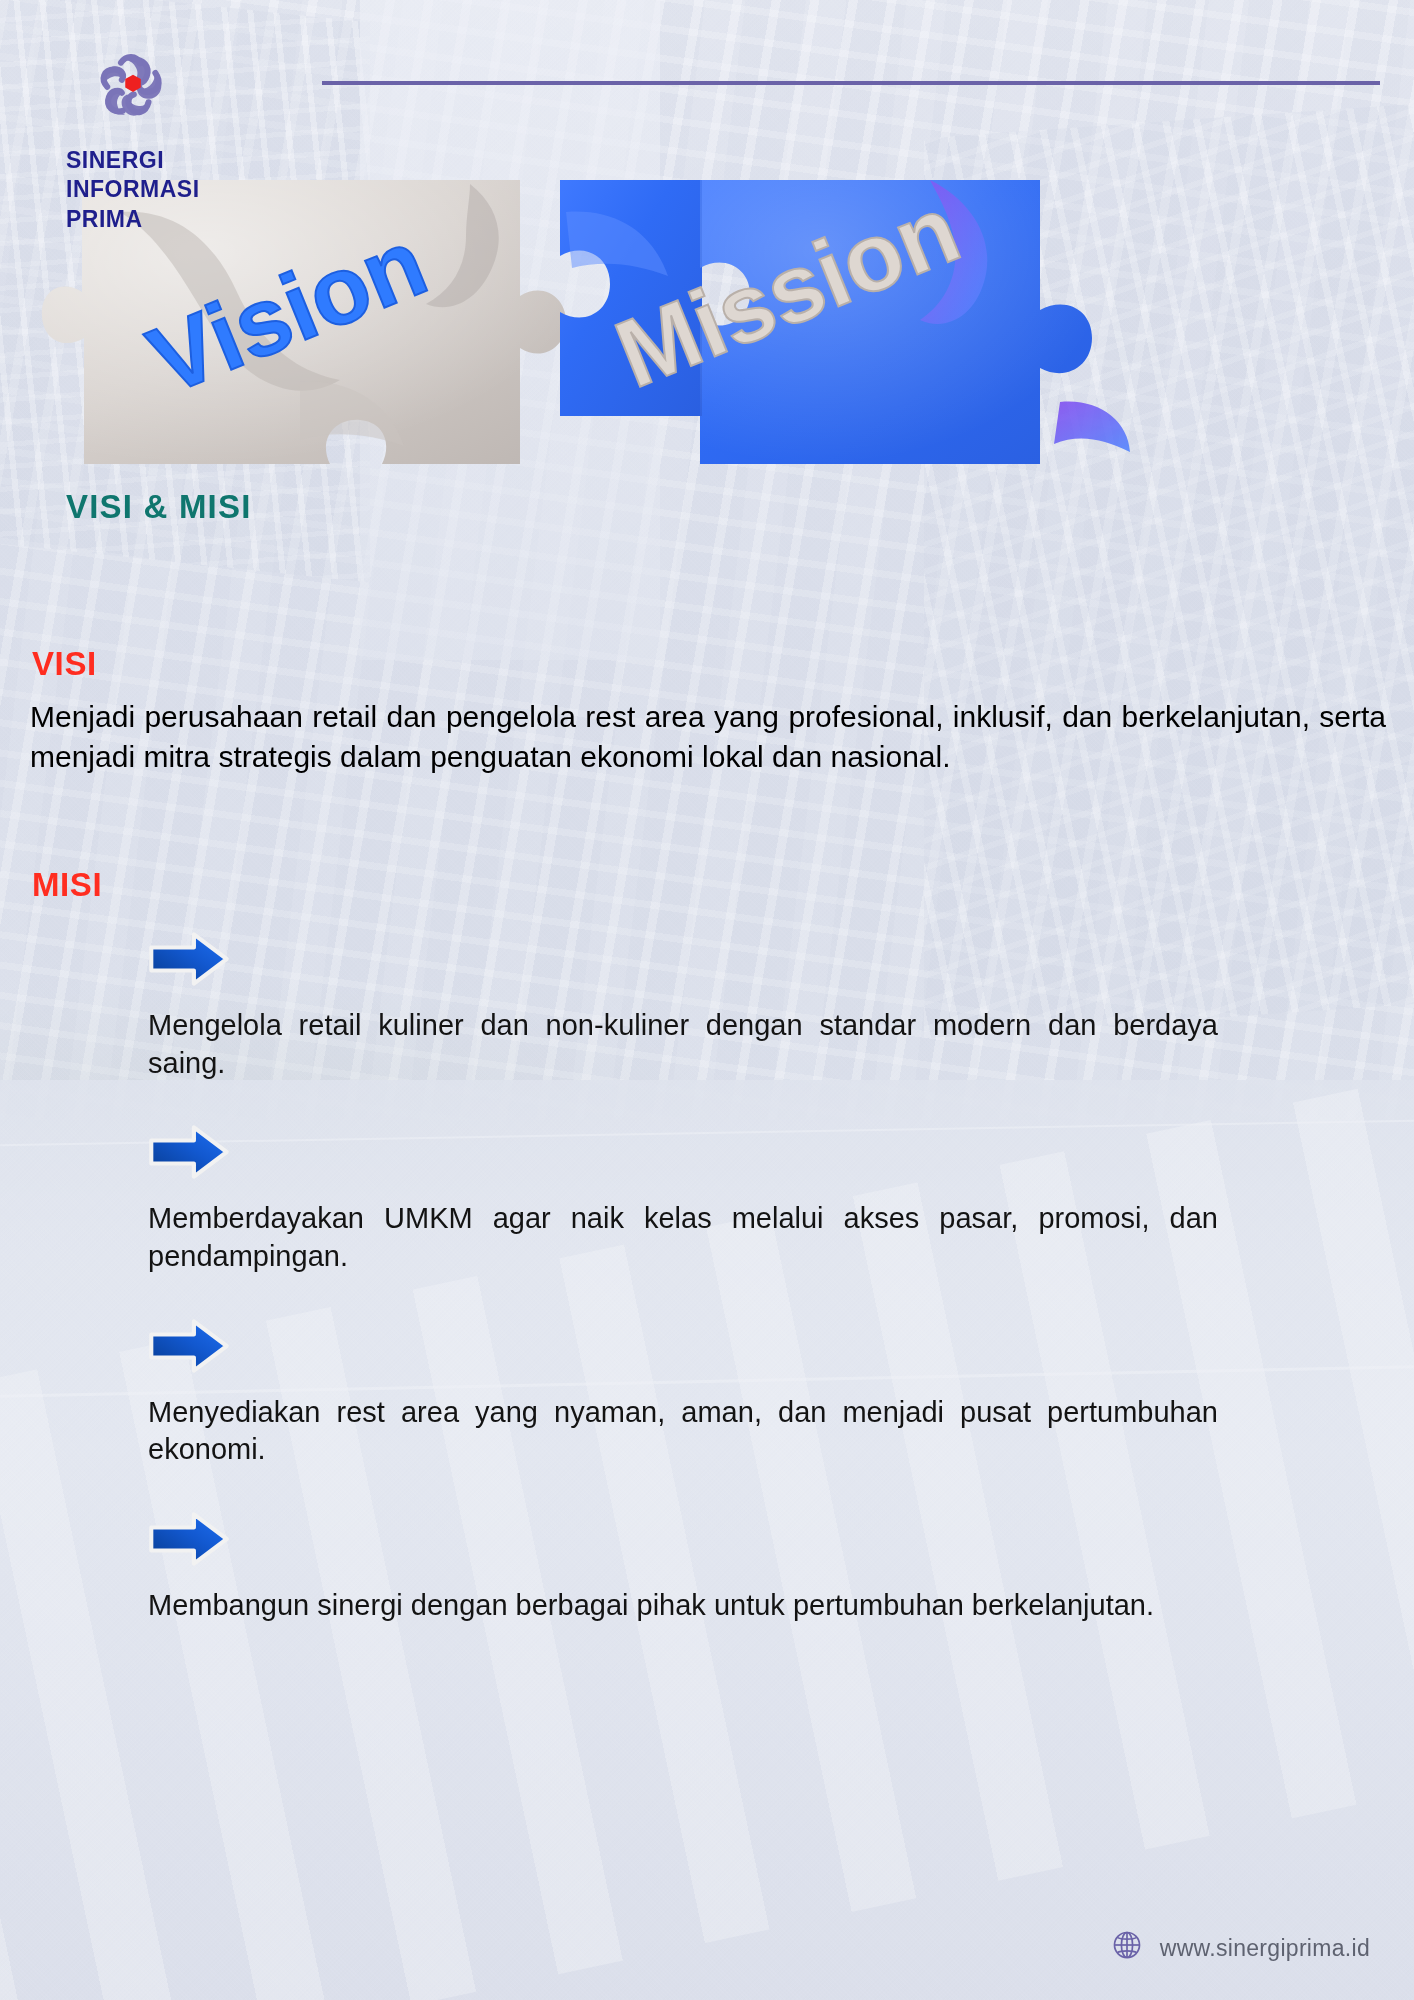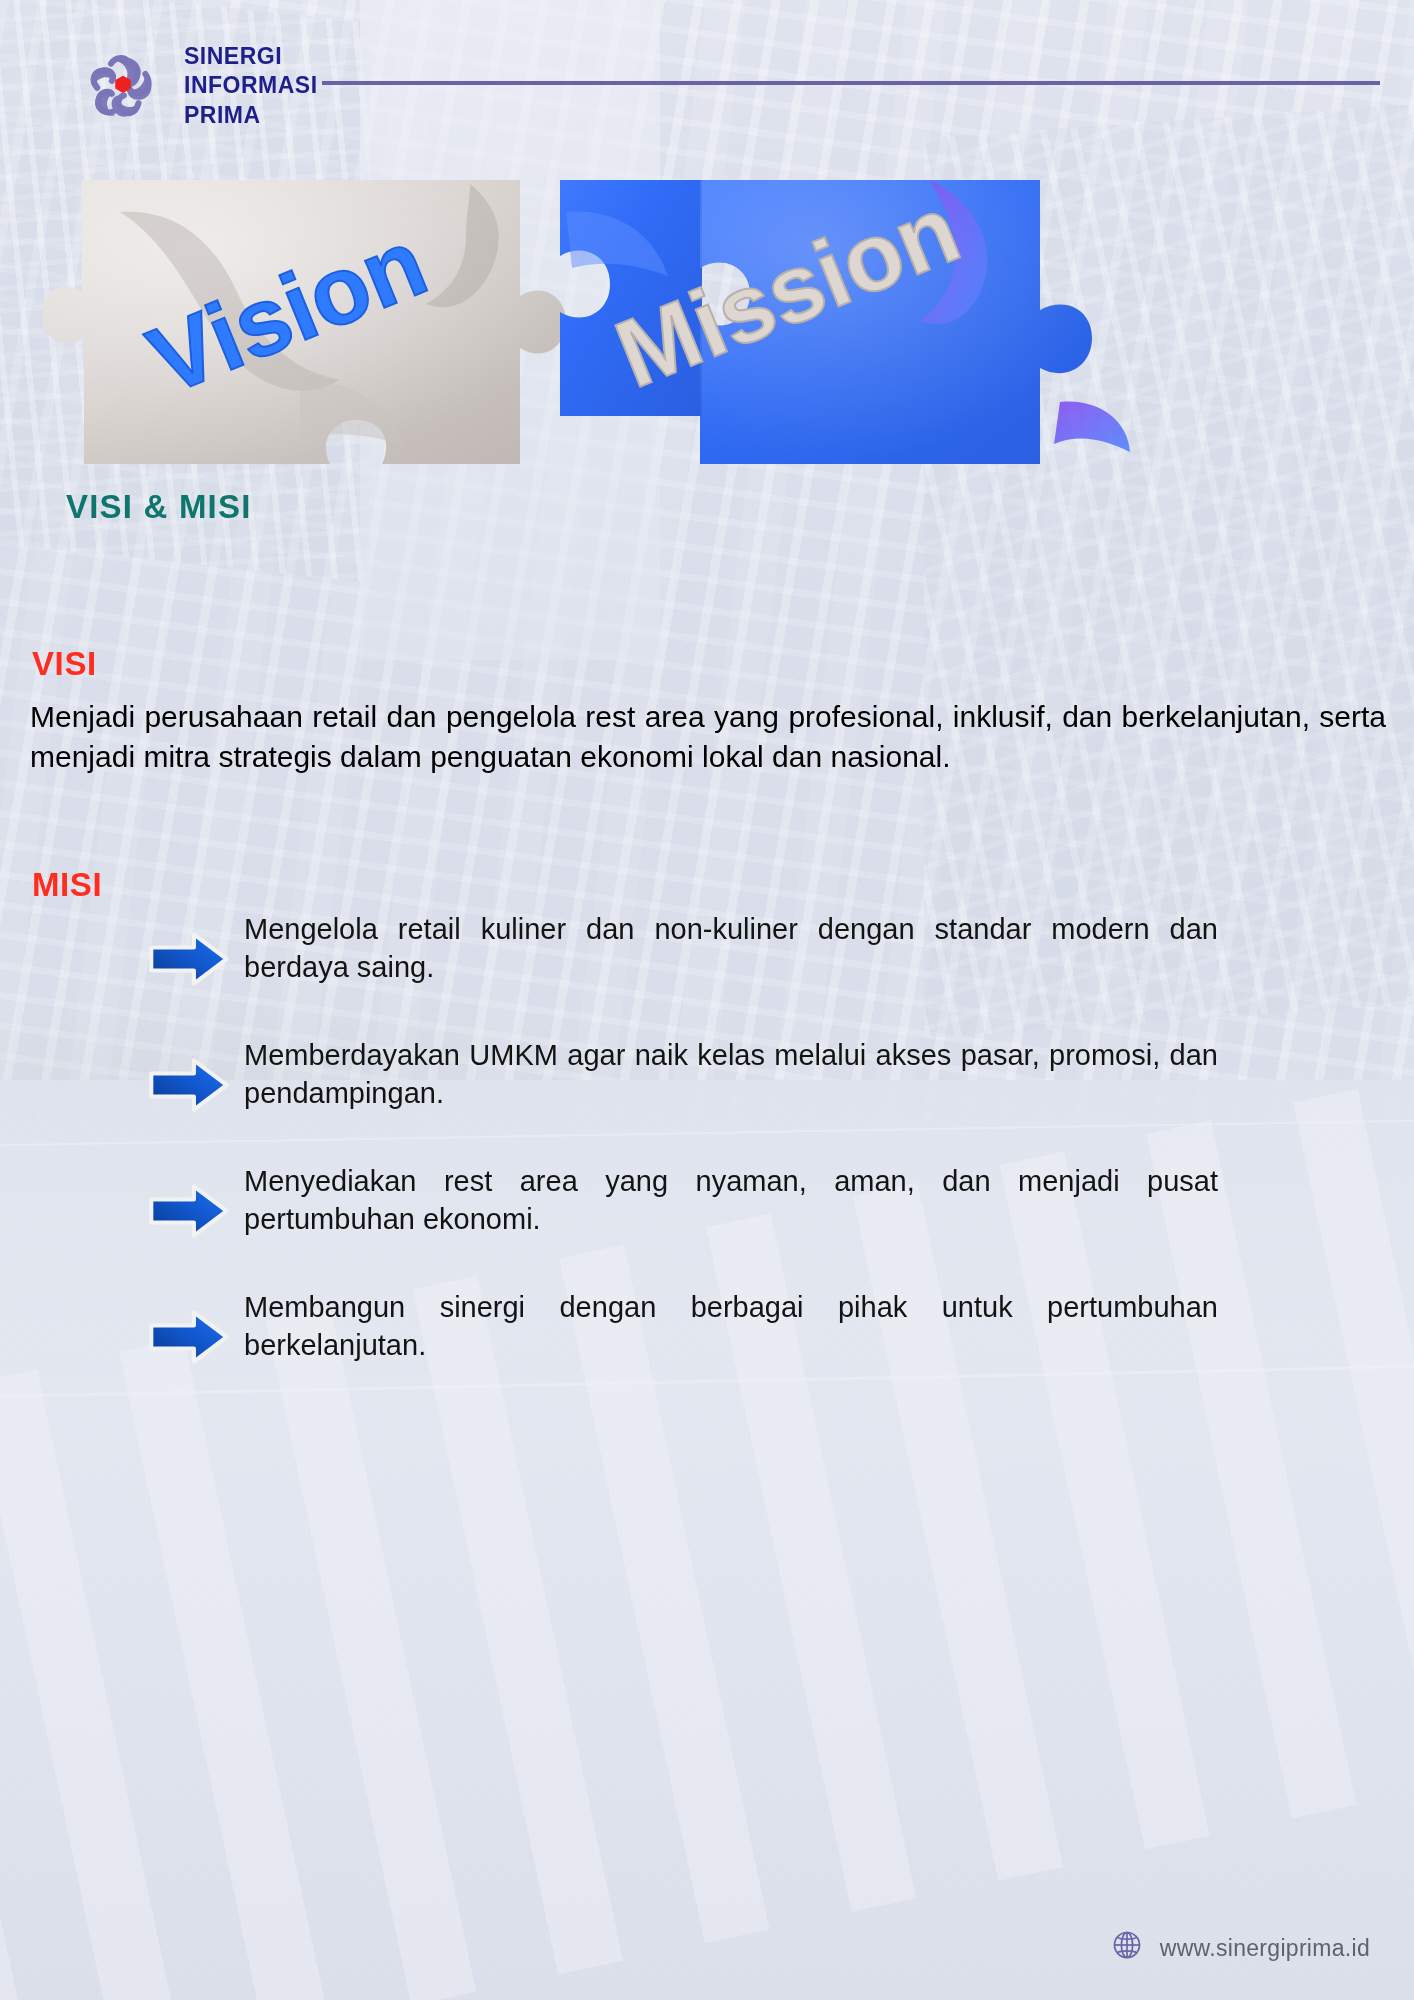--- a/index.html
+++ b/index.html
@@ -124,22 +124,22 @@
   }
 
   
   .header {
     position:absolute;
     left:0; top:0; right:0; height:165px;
     z-index:20;
   }
   .logo-wrap {
     position:absolute;
-    left:80px; top:42px;
-    display:flex; align-items:center; gap:18px;
+    left:66px; top:42px;
+    display:flex; align-items:center; gap:18px;flex-direction:column;
   }
   .logo-mark { width:86px; height:86px; flex:0 0 86px; }
   .logo-text {
     font-weight:700;
     font-size:23px;
     letter-spacing:0.5px;
     line-height:1.28;
     color:#1f1f8c;
   }
   .header-rule {
@@ -195,20 +195,21 @@
     left:148px; top:905px;
     width:1180px;
     z-index:20;
   }
   .misi-item {
     position:relative;
     display:flex;
     align-items:flex-start;
     min-height:110px;
     margin-bottom:16px;
+    flex-direction:column;
   }
   .arrow-cell {
     flex:0 0 96px;
     padding-top:26px;
   }
   .arrow-svg { width:82px; height:56px; display:block; }
   .misi-text {
     flex:1 1 auto;
     font-size:29px;
     line-height:1.30;

